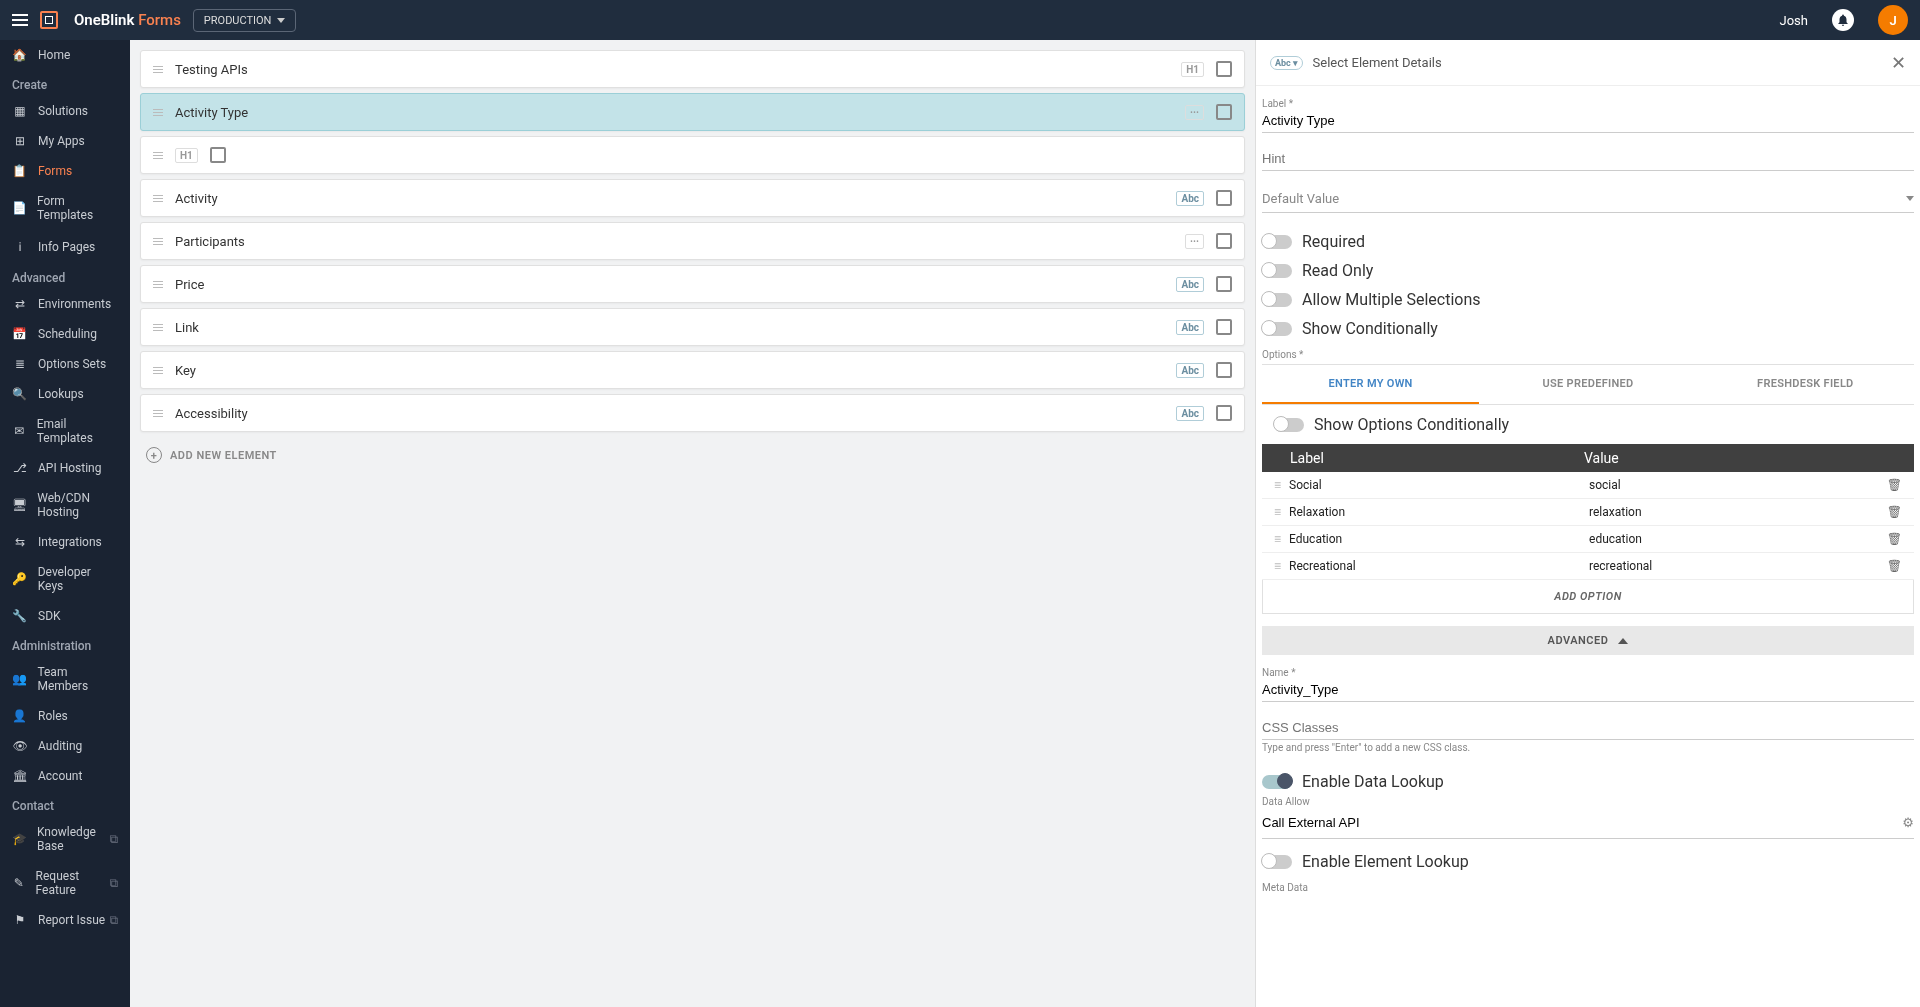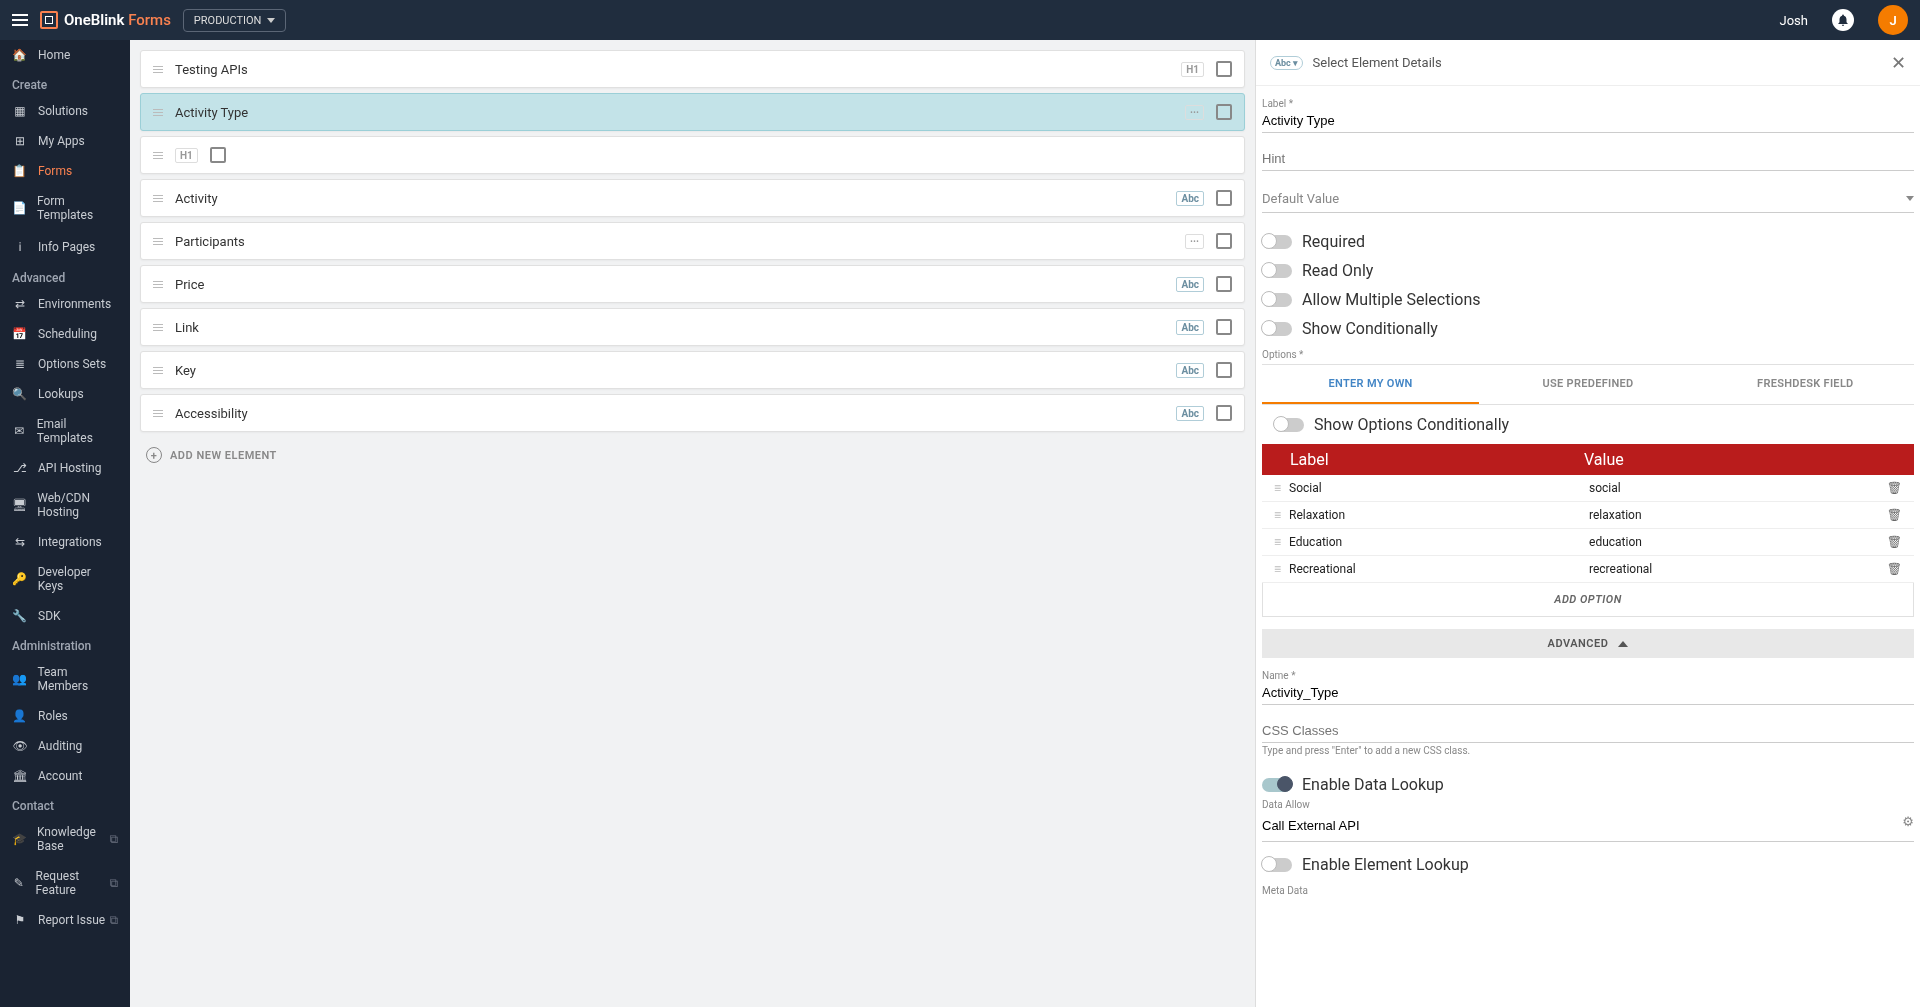--- a/index.html
+++ b/index.html
@@ -1,21 +1,21 @@
 <!DOCTYPE html>
 <html><head>
 <meta charset="utf-8">
 <style>
 * { box-sizing: border-box; margin: 0; padding: 0; }
 body { font-family: -apple-system, BlinkMacSystemFont, "Segoe UI", Roboto, Arial, sans-serif; font-size: 13px; background: #f4f4f4; color: #222; overflow-x: hidden; }
 .header { background: #202d3e; height: 40px; display: flex; align-items: center; justify-content: space-between; padding: 0 12px; color: #fff; }
 .header-left { display: flex; align-items: center; gap: 12px; }
 .menu-btn { display:flex; flex-direction:column; gap:3px; cursor:pointer; }
 .menu-btn span { width:16px; height:2px; background:#fff; }
-.logo { display:flex; align-items:center; gap:6px; font-weight:600; font-size:15px; }
+.logo { display:flex; align-items:center; gap:16px; font-weight:600; font-size:15px; }
 .logo-icon { width:18px; height:18px; border:2px solid #fa8250; border-radius:2px; position:relative; }
 .logo-icon:after { content:""; position:absolute; inset:3px; border:1px solid #fff; }
 .logo .orange { color:#fa8250; font-weight:500; }
 .env-btn { border:1px solid #5b6676; padding:4px 10px; border-radius:4px; font-size:11px; color:#ddd; display:flex; align-items:center; gap:6px; cursor:pointer; }
 .env-btn .caret { width:0; height:0; border-left:4px solid transparent; border-right:4px solid transparent; border-top:5px solid #ccc; }
 .header-right { display:flex; align-items:center; gap:24px; }
 .notif { width:22px; height:22px; border-radius:50%; background:#fff; display:flex; align-items:center; justify-content:center; cursor:pointer; }
 .avatar { width:30px; height:30px; border-radius:50%; background:#f57c00; color:#fff; display:flex; align-items:center; justify-content:center; font-weight:600; cursor:pointer; }
 
 .container { display:flex; height: calc(100vh - 40px); }
@@ -69,36 +69,36 @@
 .toggle-row { display:flex; align-items:center; gap:10px; padding:5px 0; font-size:16px; color:#333; }
 .toggle { width:30px; height:14px; background:#ccc; border-radius:8px; position:relative; cursor:pointer; }
 .toggle .knob { width:16px; height:16px; background:#fff; border:1px solid #bbb; border-radius:50%; position:absolute; top:-2px; left:-1px; transition:0.15s; }
 .toggle.on { background:#a8c7cc; }
 .toggle.on .knob { left:15px; background:#4a5568; border-color:#4a5568; }
 
 .tabs { display:flex; border-bottom:1px solid #e0e0e0; border-top:1px solid #e0e0e0; margin-top:4px; }
 .tab { flex:1; text-align:center; padding:12px 0; font-size:11px; font-weight:600; letter-spacing:0.3px; color:#888; cursor:pointer; }
 .tab.active { color:#4285c5; border-bottom:2px solid #f57c00; }
 
-.options-head { background:#b91c1c; color:#fff; display:flex; padding:6px 12px; font-size:16px; }
+.options-head { background:#404040; color:#fff; display:flex; padding:6px 12px; font-size:14px; }
 .options-head .col-label { flex:0 0 310px; padding-left:16px; }
 .options-head .col-value { flex:1; }
 .option-row { display:flex; align-items:center; padding:6px 12px; border-bottom:1px solid #eee; font-size:12px; }
 .option-row .drag2 { color:#bbb; margin-right:8px; }
 .option-row .ol { flex:0 0 300px; }
 .option-row .ov { flex:1; }
 .option-row .del { color:#666; cursor:pointer; }
 
 .add-option { text-align:center; padding:10px; font-size:11px; font-weight:600; letter-spacing:0.5px; color:#666; border:1px solid #e0e0e0; border-top:none; cursor:pointer;font-style:italic; }
 
 .advanced-bar { background:#e8e8e8; text-align:center; padding:8px; font-size:11px; font-weight:600; letter-spacing:0.5px; color:#555; margin:12px 0; cursor:pointer; display:flex; align-items:center; justify-content:center; gap:10px; }
 .chev-up { width:0;height:0;border-left:5px solid transparent;border-right:5px solid transparent;border-bottom:6px solid #555; }
 
 .helper { font-size:10px; color:#888; margin-top:2px; }
-.lookup-row { display:flex; align-items:flex-start; border-bottom:1px solid #ccc; padding:4px 0; }
+.lookup-row { display:flex; align-items:center; border-bottom:1px solid #ccc; padding:4px 0; }
 .lookup-row .gear { color:#888; cursor:pointer; }
 </style>
 </head>
 <body>
 
 <div class="header">
   <div class="header-left">
     <div class="menu-btn">
         <span></span>
         <span></span>

